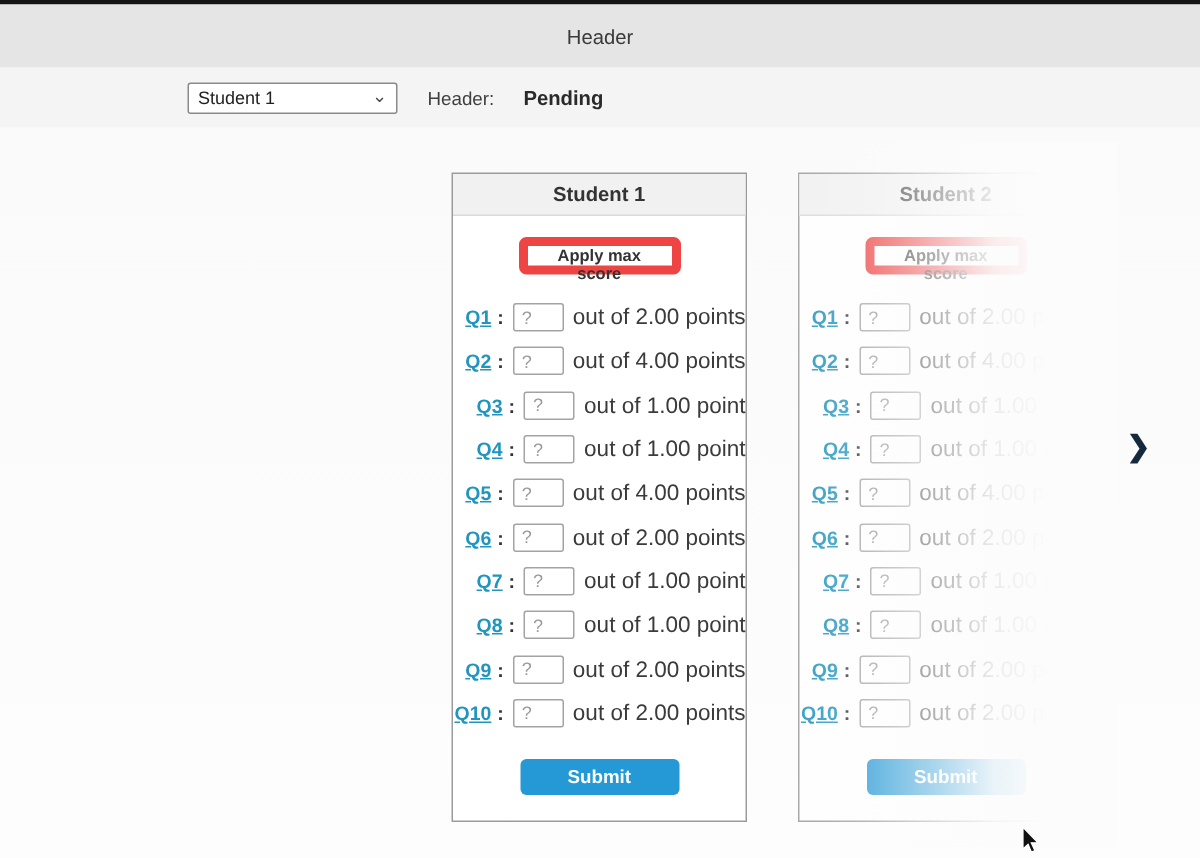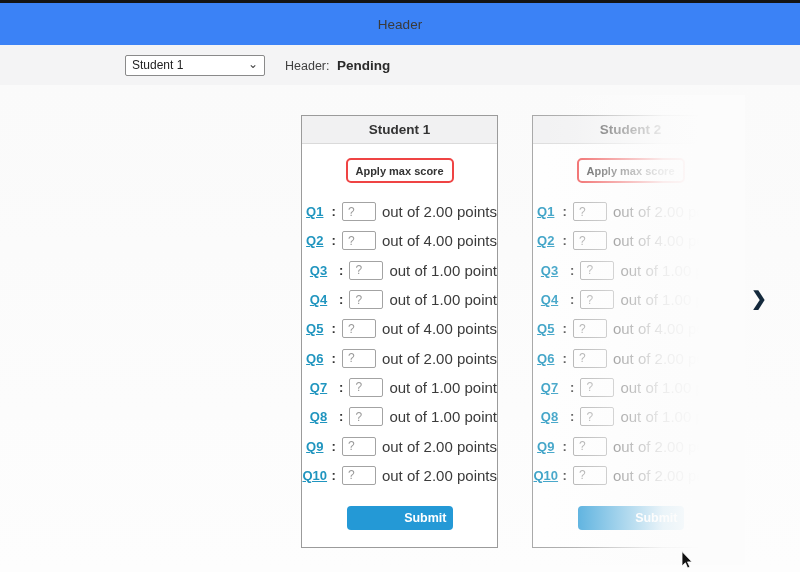--- a/index.html
+++ b/index.html
@@ -3,68 +3,68 @@
 <meta charset="utf-8">
 <style>
   * { box-sizing: border-box; }
   html,body { margin:0; padding:0; }
   body {
     width:800px; height:572px; overflow:hidden; position:relative;
     font-family:"Liberation Sans", sans-serif; background:#fcfcfc;
   }
   .topbar { height:3px; background:#141414; }
   .header {
-    height:42px; background:#3b82f6; display:flex; align-items:center; justify-content:center;
+    height:42px; background:#e5e5e5; display:flex; align-items:center; justify-content:center;
     font-size:13.5px; color:#3a3a3a;
   }
   .toolbar { height:40px; background:#f4f4f5; display:flex; align-items:center; }
   .select-wrap { position:relative; margin-left:125px; }
   .student-select {
     appearance:none; -webkit-appearance:none; -moz-appearance:none;
     width:140px; height:21px; border:1px solid #8a8a8a; border-radius:2px; background:#fff;
     font-size:12px; color:#222; padding:0 18px 0 6px; font-family:inherit;
   }
   .select-chevron { position:absolute; right:7px; top:2px; font-size:12px; color:#444; pointer-events:none; }
   .score-wrap { margin-left:20px; font-size:12.5px; color:#3f3f3f; }
-  .score-value { font-weight:bold; font-size:13.5px; color:#2a2a2a; margin-left:4px; }
+  .score-value { font-weight:bold; font-size:13.5px; color:#2a2a2a; margin-left:16px; }
 
   .main { position:relative; height:487px; background:linear-gradient(#fafafa, #fdfdfd); }
 
   .card {
     position:absolute; top:30px; width:197px; height:433px;
     background:#fff; border:1px solid #9b9b9b;
   }
   .card1 { left:301px; }
   .card2 { left:532px; opacity:0.85; }
   .card-header {
     height:28px; line-height:27px; background:#f1f1f2; border-bottom:1px solid #dadada;
     text-align:center; font-weight:bold; font-size:13.5px; color:#333;
   }
   .apply-btn {
     display:block; margin:14px auto 0; width:108px; height:25px;
-    background:#fff; border:2px solid #ef4444; border-radius:5px;
+    background:#fff; border:6px solid #ef4444; border-radius:5px;
     font-weight:bold; font-size:11px; color:#333; font-family:inherit; cursor:pointer;
   }
   .qrows { margin-top:14px; }
   .qrow { display:flex; align-items:center; height:29.3px; }
   .qlink {
-    display:inline-block; width:49px; text-align:center; font-weight:bold; font-size:13px;
+    display:inline-block; width:49px; text-align:right; font-weight:bold; font-size:13px;
     color:#2095bf; text-decoration:underline; cursor:pointer;
   }
   .qcolon { font-weight:bold; font-size:13px; color:#333; margin:0 6px 0 4px; }
   .qinput {
     width:34px; height:19px; border:1px solid #a3a3a3; border-radius:2px;
     padding:0 0 0 5px; font-size:12px; color:#555; font-family:inherit;
   }
   .qinput::placeholder { color:#9a9a9a; }
   .qpoints { margin-left:6px; font-size:15px; color:#3b3b3b; white-space:nowrap; }
   .submit-btn {
     display:block; margin:16px auto 0; width:106px; height:24px;
     background:#2499d6; border:none; border-radius:4px;
-    color:#fff; font-weight:bold; font-size:12.5px; font-family:inherit; cursor:pointer;text-align:right;
+    color:#fff; font-weight:bold; font-size:12.5px; font-family:inherit; cursor:pointer;
   }
   .fade-overlay {
     position:absolute; left:540px; top:10px; width:205px; height:470px; pointer-events:none; z-index:5;
     background:linear-gradient(to right,
       rgba(252,252,252,0) 0%, rgba(252,252,252,0.15) 18%,
       rgba(252,252,252,0.9) 60%, #fcfcfc 78%, #fcfcfc 100%);
   }
   .next-chevron {
     position:absolute; left:751px; top:204px; z-index:6; cursor:pointer;
     font-size:19px; font-weight:bold; color:#14293c; line-height:1;

